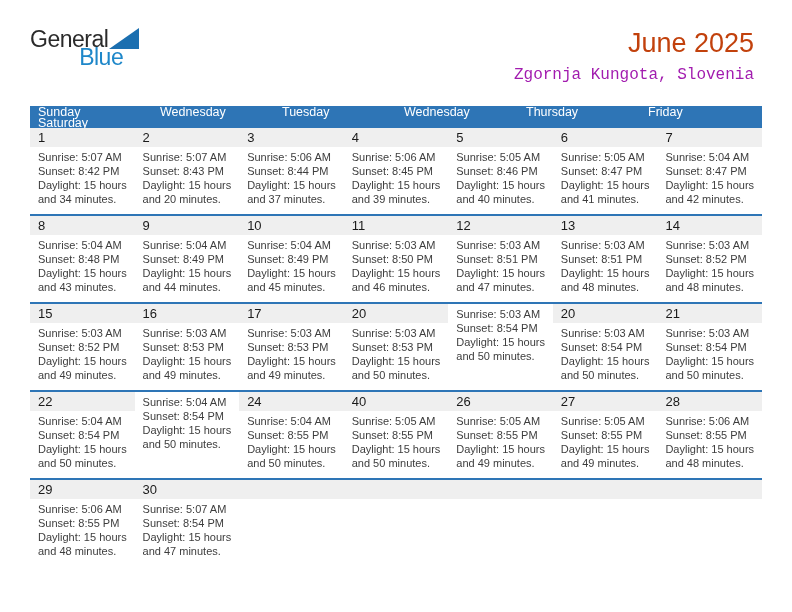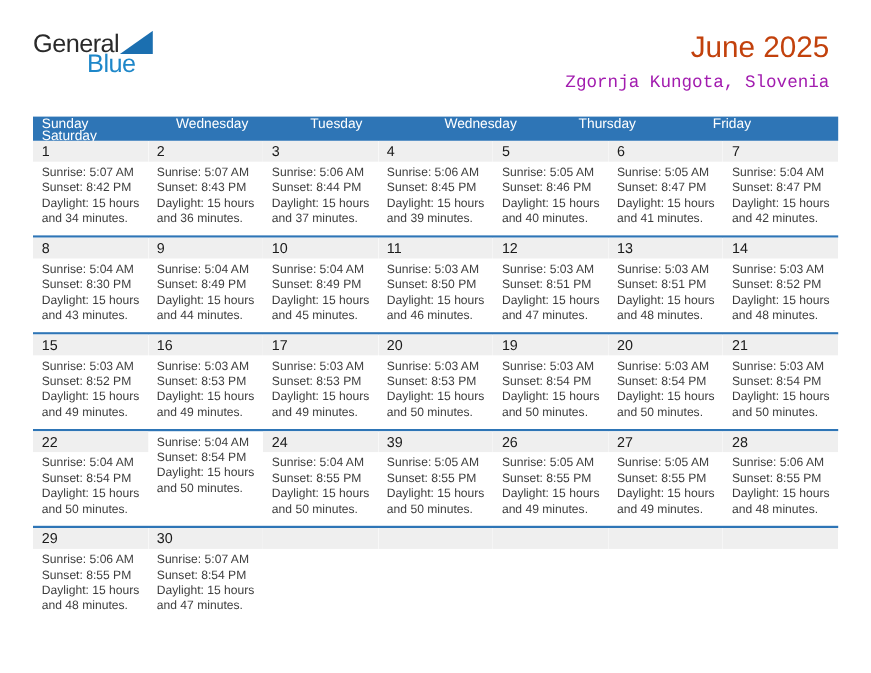--- a/index.html
+++ b/index.html
@@ -73,21 +73,21 @@
             <div class="detail-line">Sunrise: 5:07 AM</div>
             <div class="detail-line">Sunset: 8:42 PM</div>
             <div class="detail-wrap">Daylight: 15 hours and 34 minutes.</div>
           </div>
         </div>
         <div class="day-cell">
           <div class="day-num">2</div>
           <div class="day-details">
             <div class="detail-line">Sunrise: 5:07 AM</div>
             <div class="detail-line">Sunset: 8:43 PM</div>
-            <div class="detail-wrap">Daylight: 15 hours and 36 minutes.</div>
+            <div class="detail-wrap">Daylight: 15 hours and 20 minutes.</div>
           </div>
         </div>
         <div class="day-cell">
           <div class="day-num">3</div>
           <div class="day-details">
             <div class="detail-line">Sunrise: 5:06 AM</div>
             <div class="detail-line">Sunset: 8:44 PM</div>
             <div class="detail-wrap">Daylight: 15 hours and 37 minutes.</div>
           </div>
         </div>
@@ -122,21 +122,21 @@
             <div class="detail-line">Sunset: 8:47 PM</div>
             <div class="detail-wrap">Daylight: 15 hours and 42 minutes.</div>
           </div>
         </div>
       </div>
       <div class="week-row">
         <div class="day-cell">
           <div class="day-num">8</div>
           <div class="day-details">
             <div class="detail-line">Sunrise: 5:04 AM</div>
-            <div class="detail-line">Sunset: 8:30 PM</div>
+            <div class="detail-line">Sunset: 8:48 PM</div>
             <div class="detail-wrap">Daylight: 15 hours and 43 minutes.</div>
           </div>
         </div>
         <div class="day-cell">
           <div class="day-num">9</div>
           <div class="day-details">
             <div class="detail-line">Sunrise: 5:04 AM</div>
             <div class="detail-line">Sunset: 8:49 PM</div>
             <div class="detail-wrap">Daylight: 15 hours and 44 minutes.</div>
           </div>
@@ -209,21 +209,20 @@
         </div>
         <div class="day-cell">
           <div class="day-num">20</div>
           <div class="day-details">
             <div class="detail-line">Sunrise: 5:03 AM</div>
             <div class="detail-line">Sunset: 8:53 PM</div>
             <div class="detail-wrap">Daylight: 15 hours and 50 minutes.</div>
           </div>
         </div>
         <div class="day-cell">
-          <div class="day-num">19</div>
           <div class="day-details">
             <div class="detail-line">Sunrise: 5:03 AM</div>
             <div class="detail-line">Sunset: 8:54 PM</div>
             <div class="detail-wrap">Daylight: 15 hours and 50 minutes.</div>
           </div>
         </div>
         <div class="day-cell">
           <div class="day-num">20</div>
           <div class="day-details">
             <div class="detail-line">Sunrise: 5:03 AM</div>
@@ -258,21 +257,21 @@
         </div>
         <div class="day-cell">
           <div class="day-num">24</div>
           <div class="day-details">
             <div class="detail-line">Sunrise: 5:04 AM</div>
             <div class="detail-line">Sunset: 8:55 PM</div>
             <div class="detail-wrap">Daylight: 15 hours and 50 minutes.</div>
           </div>
         </div>
         <div class="day-cell">
-          <div class="day-num">39</div>
+          <div class="day-num">40</div>
           <div class="day-details">
             <div class="detail-line">Sunrise: 5:05 AM</div>
             <div class="detail-line">Sunset: 8:55 PM</div>
             <div class="detail-wrap">Daylight: 15 hours and 50 minutes.</div>
           </div>
         </div>
         <div class="day-cell">
           <div class="day-num">26</div>
           <div class="day-details">
             <div class="detail-line">Sunrise: 5:05 AM</div>

